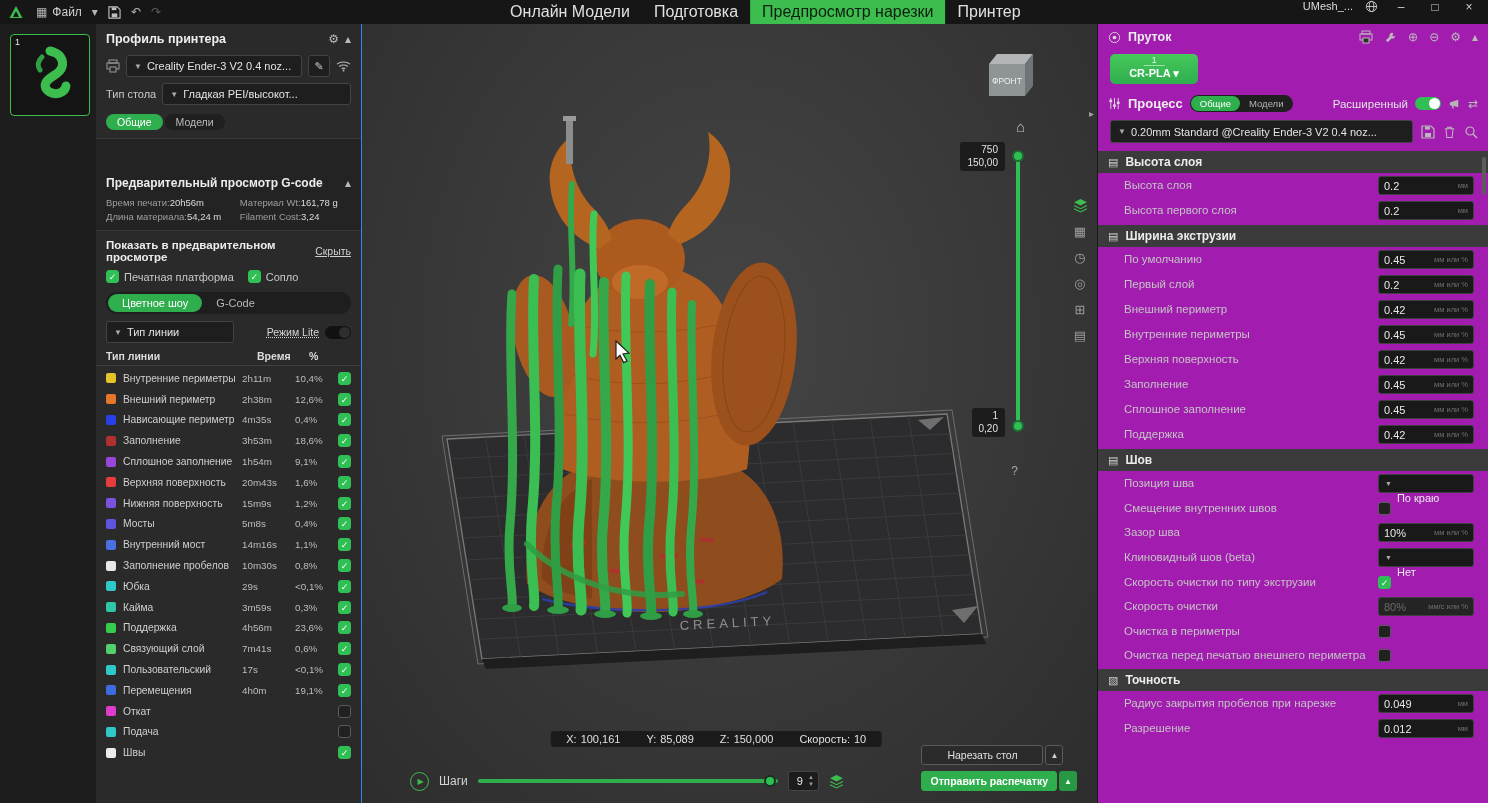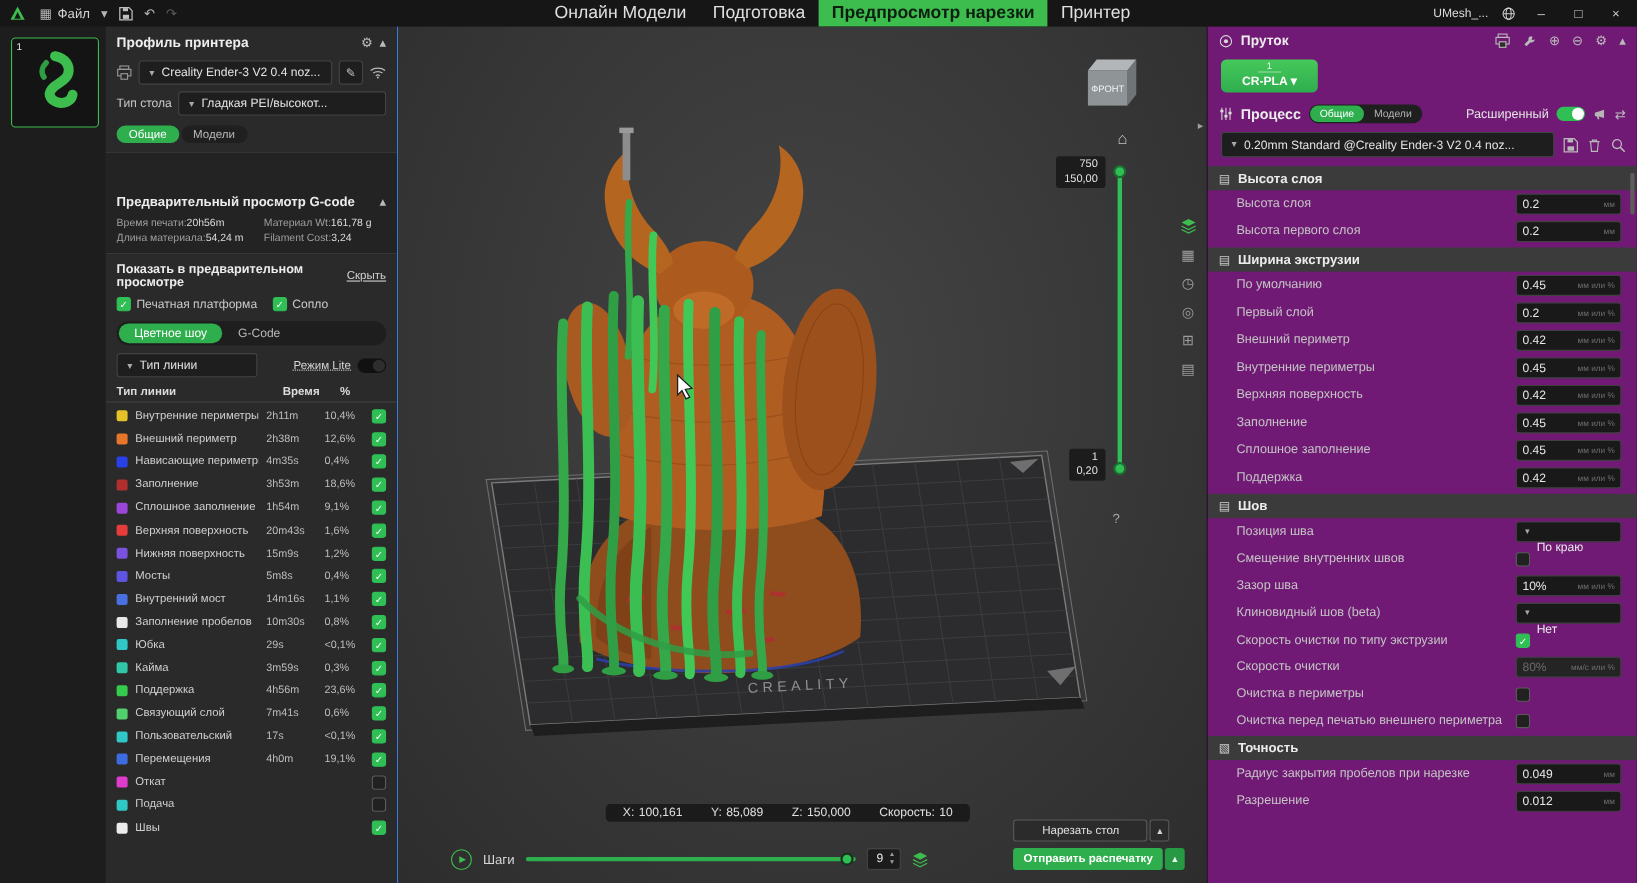--- a/index.html
+++ b/index.html
@@ -8,22 +8,22 @@
 
   
   .topbar { position:absolute; left:0; top:0; width:1488px; height:24px; background:#161616; display:flex; align-items:center; z-index:50; }
   .tb-left { display:flex; align-items:center; gap:10px; padding-left:6px; }
   .logo { width:20px; height:20px; display:flex; align-items:center; justify-content:center; }
   .tb-item { font-size:12px; color:#d2d2d2; display:flex; align-items:center; gap:5px; cursor:default; }
   .tb-ico { color:#b5b5b5; font-size:12px; }
   .tb-ico.dim { color:#5c5c5c; }
   .tb-menu { position:absolute; left:50%; top:0; transform:translateX(-46%); height:24px; display:flex; align-items:center; }
   .menu-item { font-size:16px; color:#e0e0e0; padding:0 12px; height:24px; display:flex; align-items:center; white-space:nowrap; }
-  .menu-item.active { background:#3dbd4e; color:#0e1f11; font-weight:bold; }
-  .tb-right { position:absolute; right:0; top:0; height:24px; display:flex; align-items:center; gap:12px; padding-right:8px; }
+  .menu-item.active { background:#3dbd4e; color:#0e1f11; font-weight:normal; }
+  .tb-right { position:absolute; right:0; top:0; height:24px; display:flex; align-items:flex-start; gap:12px; padding-right:8px; }
   .win-btn { width:22px; text-align:center; font-size:12px; color:#cfcfcf; }
 
   
   .thumb { position:absolute; left:10px; top:34px; width:80px; height:82px; background:#141414; border:1.5px solid #3dbd4e; border-radius:4px; }
   .thumb-num { position:absolute; left:4px; top:2px; font-size:9px; color:#e8e8e8; }
 
   
   .left-panel { position:absolute; left:96px; top:24px; width:266px; height:779px; background:#2a2a2a; border-right:1px solid #3b82f6; display:flex; flex-direction:column; overflow:hidden; }
   .lp-head { display:flex; align-items:center; gap:6px; padding:8px 10px 6px 10px; }
   .lp-title { font-size:12.5px; font-weight:bold; color:#eee; flex:1; }
@@ -101,21 +101,21 @@
   .action-col { position:absolute; right:20px; bottom:12px; display:flex; flex-direction:column; gap:6px; }
   .action-row { display:flex; gap:2px; }
   .btn-dark { height:20px; min-width:122px; background:#2b2b2b; border:1px solid #5a5a5a; border-radius:3px; font-size:10.5px; color:#e0e0e0; display:flex; align-items:center; justify-content:center; padding:0 10px; }
   .btn-green { height:20px; min-width:122px; background:#2fae4e; border:1px solid #2fae4e; border-radius:3px; font-size:10.5px; color:#fff; font-weight:bold; display:flex; align-items:center; justify-content:center; padding:0 8px; }
   .btn-side { width:18px; height:20px; border-radius:3px; display:flex; align-items:center; justify-content:center; font-size:8px; }
   .btn-side.dark { background:#2b2b2b; border:1px solid #5a5a5a; color:#cfcfcf; }
   .btn-side.green { background:#279843; color:#eafbee; }
   .cursor { position:absolute; left:252px; top:316px; }
 
   
-  .right-panel { position:absolute; left:1097px; top:24px; width:391px; height:779px; background:#701a75; border-left:1px solid #191919; display:flex; flex-direction:column; overflow:hidden; }
+  .right-panel { position:absolute; left:1097px; top:24px; width:391px; height:779px; background:#a21caf; border-left:1px solid #191919; display:flex; flex-direction:column; overflow:hidden; }
   .fil-head { display:flex; align-items:center; gap:7px; padding:6px 10px 4px 10px; }
   .fil-title { font-size:12.5px; font-weight:bold; color:#ececec; }
   .fil-icons { margin-left:auto; display:flex; align-items:center; gap:11px; }
   .slot-btn { margin:6px 0 4px 12px; width:88px; height:30px; border-radius:5px; background:linear-gradient(#46c85a,#2fae4e); position:relative; display:flex; align-items:flex-end; justify-content:center; padding-bottom:4px; }
   .slot-idx { position:absolute; left:50%; transform:translateX(-50%); top:1px; font-size:8.5px; color:#eafbee; border-bottom:1px solid rgba(255,255,255,.5); padding:0 8px; }
   .slot-name { font-size:11px; font-weight:bold; color:#fff; }
   .proc-head { display:flex; align-items:center; gap:7px; padding:7px 10px 5px 10px; }
   .proc-title { font-size:13px; font-weight:bold; color:#ececec; }
   .pill-group { display:inline-flex; background:#1f1f1f; border-radius:9px; padding:1px; }
   .pill { font-size:9.5px; color:#b5b5b5; padding:2px 9px; border-radius:8px; }

